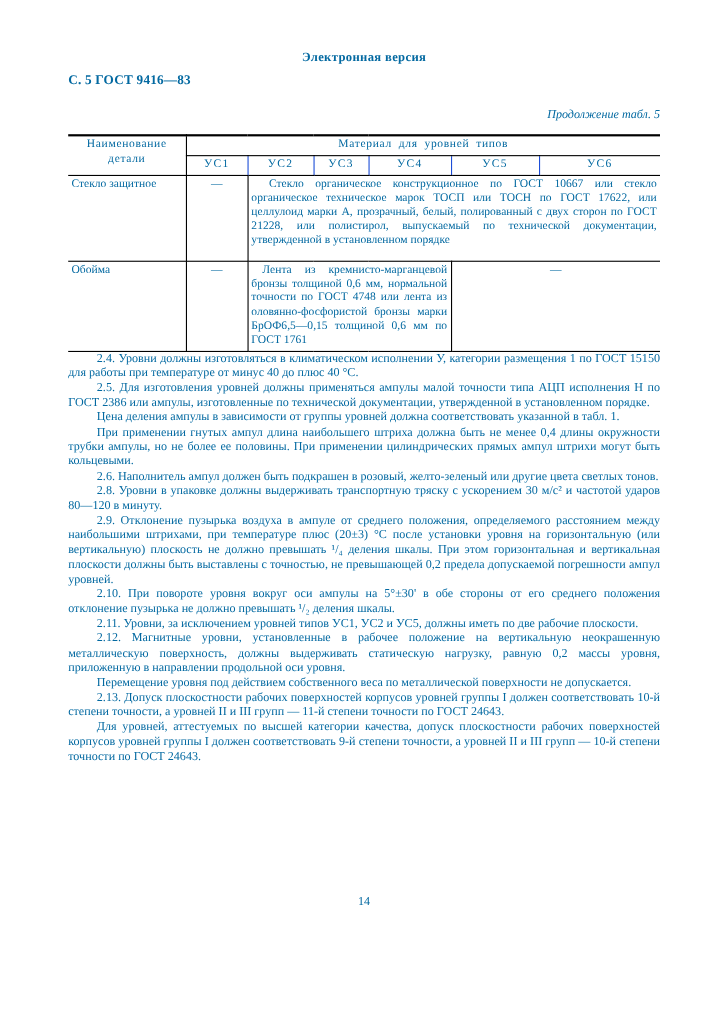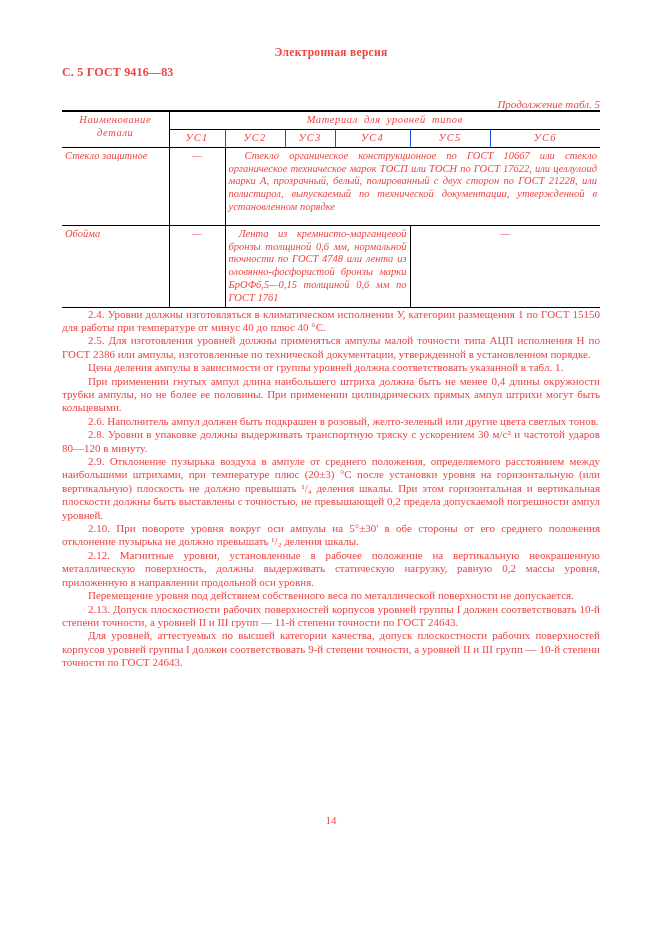--- a/index.html
+++ b/index.html
@@ -1,21 +1,21 @@
 <!DOCTYPE html>
 <html><head>
 <meta charset="utf-8">
 <style>
   html, body { margin: 0; padding: 0; background: #e8e8e8; }
   .page {
     position: relative;
     width: 661px; height: 936px;
     margin: 0 auto;
     background: #ffffff;
-    color: #ef4444;
+    color: #0369a1;
     font-family: "Liberation Serif", "DejaVu Serif", serif;
     overflow: hidden;
     box-sizing: border-box;
   }
   .content { position: absolute; left: 62px; width: 538px; top: 0; }
   .e-version {
     margin-top: 46px;
     text-align: center;
     font-weight: bold;
     font-size: 11.5px;
@@ -27,27 +27,26 @@
     font-size: 12px;
     letter-spacing: .2px;
   }
   .table-caption {
     margin-top: 18px;
     text-align: right;
     font-style: italic;
     font-size: 11px;
   }
   table.materials {
-    margin-top: 0;
+    margin-top: 12px;
     width: 538px;
     border-collapse: collapse;
     table-layout: fixed;
     border-top: 2.5px solid #000;
     border-bottom: 1px solid #000;
-    font-style: italic;
   }
   table.materials td {
     vertical-align: top;
     padding: 2px 3px;
     font-size: 10.5px;
     line-height: 12.8px;
     box-sizing: border-box;
   }
   td.hd {
     text-align: center;
@@ -141,20 +140,21 @@
 
     <div class="paragraphs">
       <p>2.4. Уровни должны изготовляться в климатическом исполнении У, категории размещения 1 по ГОСТ 15150 для работы при температуре от минус 40 до плюс 40 °С.</p>
       <p>2.5. Для изготовления уровней должны применяться ампулы малой точности типа АЦП исполнения Н по ГОСТ 2386 или ампулы, изготовленные по технической документации, утвержденной в установленном порядке.</p>
       <p>Цена деления ампулы в зависимости от группы уровней должна соответствовать указанной в табл. 1.</p>
       <p>При применении гнутых ампул длина наибольшего штриха должна быть не менее 0,4 длины окружности трубки ампулы, но не более ее половины. При применении цилиндрических прямых ампул штрихи могут быть кольцевыми.</p>
       <p>2.6. Наполнитель ампул должен быть подкрашен в розовый, желто-зеленый или другие цвета светлых тонов.</p>
       <p>2.8. Уровни в упаковке должны выдерживать транспортную тряску с ускорением 30 м/с² и частотой ударов 80—120 в минуту.</p>
       <p>2.9. Отклонение пузырька воздуха в ампуле от среднего положения, определяемого расстоянием между наибольшими штрихами, при температуре плюс (20±3) °С после установки уровня на горизонтальную (или вертикальную) плоскость не должно превышать ¹/₄ деления шкалы. При этом горизонтальная и вертикальная плоскости должны быть выставлены с точностью, не превышающей 0,2 предела допускаемой погрешности ампул уровней.</p>
       <p>2.10. При повороте уровня вокруг оси ампулы на 5°±30' в обе стороны от его среднего положения отклонение пузырька не должно превышать ¹/₂ деления шкалы.</p>
+      <p>2.11. Уровни, за исключением уровней типов УС1, УС2 и УС5, должны иметь по две рабочие плоскости.</p>
       <p>2.12. Магнитные уровни, установленные в рабочее положение на вертикальную неокрашенную металлическую поверхность, должны выдерживать статическую нагрузку, равную 0,2 массы уровня, приложенную в направлении продольной оси уровня.</p>
       <p>Перемещение уровня под действием собственного веса по металлической поверхности не допускается.</p>
       <p>2.13. Допуск плоскостности рабочих поверхностей корпусов уровней группы I должен соответствовать 10-й степени точности, а уровней II и III групп — 11-й степени точности по ГОСТ 24643.</p>
       <p>Для уровней, аттестуемых по высшей категории качества, допуск плоскостности рабочих поверхностей корпусов уровней группы I должен соответствовать 9-й степени точности, а уровней II и III групп — 10-й степени точности по ГОСТ 24643.</p>
     </div>
   </div>
 
   <div class="page-num">14</div>
 </div>
 

